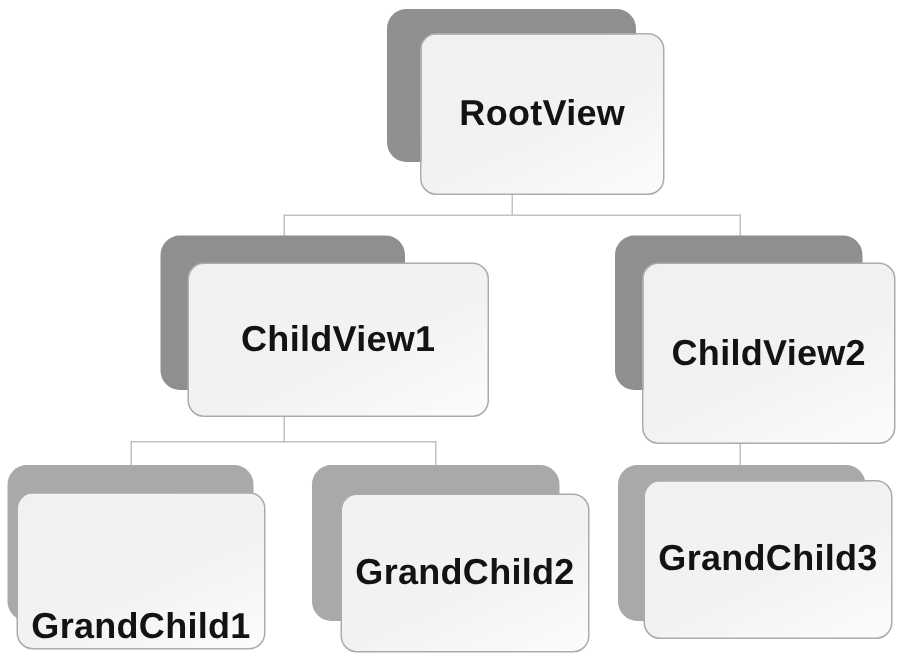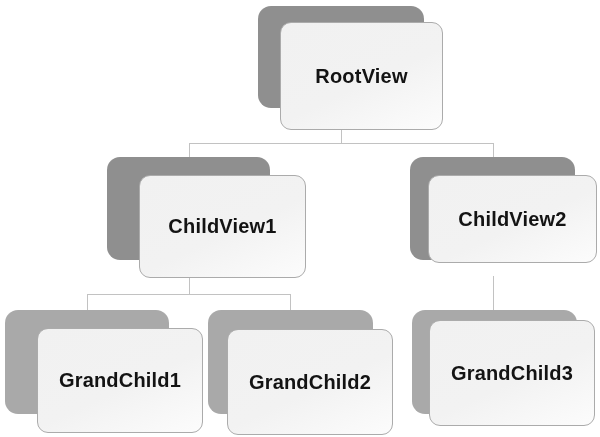--- a/index.html
+++ b/index.html
@@ -16,38 +16,38 @@
   .shadow{position:absolute;left:0;top:0;border-radius:13px;}
   .shadow.dark{background:#8f8f8f;}
   .shadow.light{background:#a9a9a9;}
   .card{
     position:absolute;box-sizing:border-box;
     border:1px solid #ababab;border-radius:11px;
     background:linear-gradient(155deg,#f1f1f1 0%,#f2f2f2 55%,#fcfcfc 100%);
     display:flex;align-items:center;justify-content:center;
   }
   .label{
-    font-size:20px;font-weight:600;color:#131313;letter-spacing:0.2px;white-space:nowrap;
+    font-size:24px;font-weight:600;color:#131313;letter-spacing:0.2px;white-space:nowrap;
   }
   
   .n-root{left:258px;top:6px;}
   .n-root .shadow{width:166px;height:102px;}
   .n-root .card{left:22px;top:16px;width:163px;height:108px;}
 
   .n-c1{left:107px;top:157px;}
   .n-c1 .shadow{width:163px;height:103px;}
-  .n-c1 .card{left:32px;top:18px;width:167px;height:103px;}
+  .n-c1 .card{left:18px;top:18px;width:201px;height:103px;}
 
   .n-c2{left:410px;top:157px;}
   .n-c2 .shadow{width:165px;height:103px;}
-  .n-c2 .card{left:18px;top:18px;width:169px;height:88px;}
+  .n-c2 .card{left:18px;top:18px;width:169px;height:121px;}
 
   .n-g1{left:5px;top:310px;}
   .n-g1 .shadow{width:164px;height:104px;}
-  .n-g1 .card{left:32px;top:18px;width:166px;height:105px;}
+  .n-g1 .card{left:6px;top:18px;width:166px;height:105px;align-items:flex-end;}
 
   .n-g2{left:208px;top:310px;}
   .n-g2 .shadow{width:165px;height:104px;}
   .n-g2 .card{left:19px;top:19px;width:166px;height:106px;}
 
   .n-g3{left:412px;top:310px;}
   .n-g3 .shadow{width:165px;height:104px;}
   .n-g3 .card{left:17px;top:10px;width:166px;height:106px;}
 </style>
 </head>

